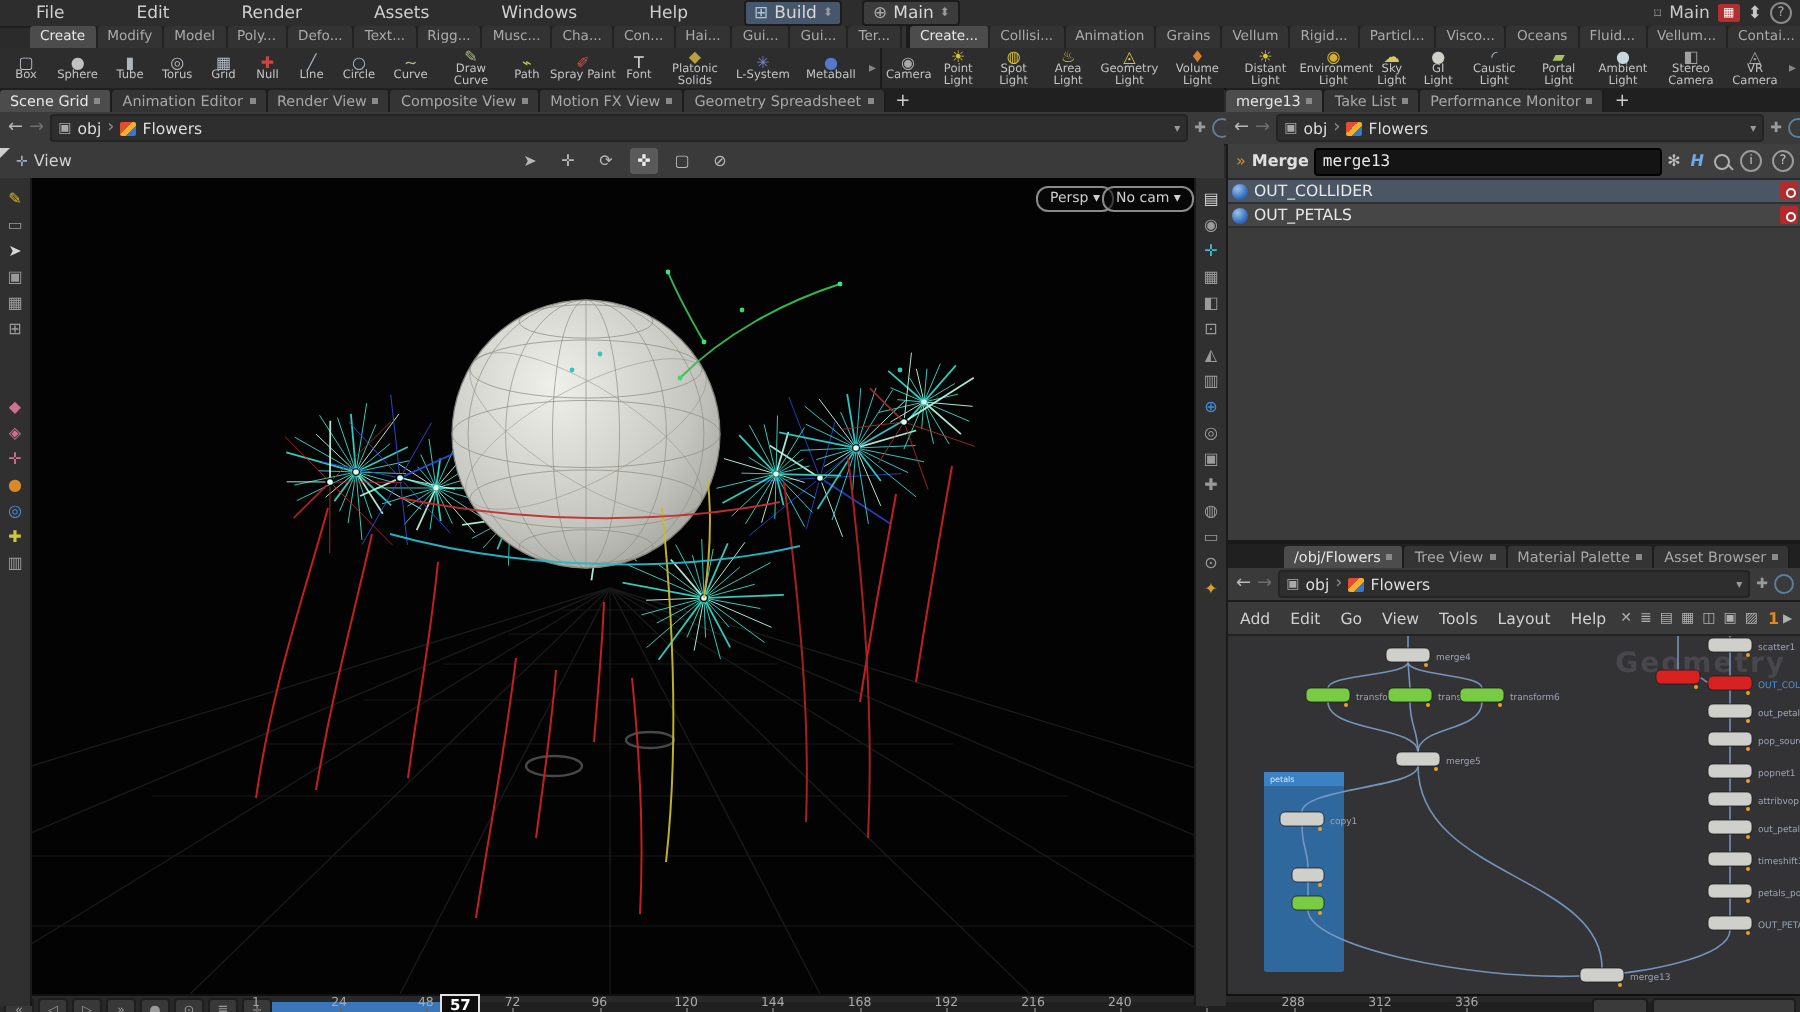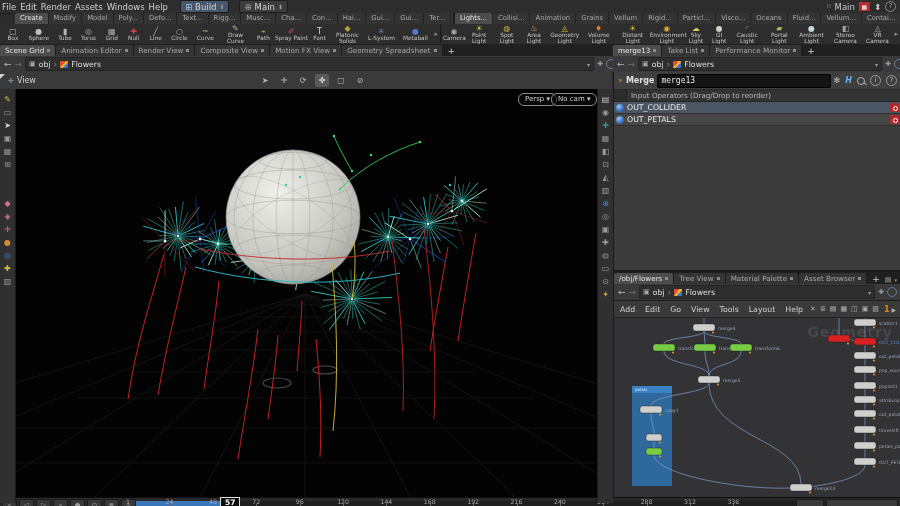--- a/index.html
+++ b/index.html
@@ -3,21 +3,21 @@
 <meta charset="utf-8">
 <style>
   html,body{margin:0;padding:0;background:#1a1a1a;}
   #app{position:relative;width:900px;height:506px;overflow:hidden;background:#2b2b2b;
        font-family:"DejaVu Sans","Liberation Sans",sans-serif;color:#c8c8c8;font-size:8px;
        -webkit-font-smoothing:antialiased;}
   .abs{position:absolute;}
   
   #menubar{left:0;top:0;width:900px;height:13px;background:#2d2d2d;border-bottom:1px solid #1e1e1e;
            display:flex;align-items:center;font-size:8.5px;}
-  .mitem{padding:0 2px;color:#cfcfcf;cursor:default;}
+  .mitem{padding:0 18px;color:#cfcfcf;cursor:default;}
   .selbox{display:flex;align-items:center;height:11px;padding:0 4px;margin-left:10px;border:1px solid #1c1c1c;
           border-radius:2px;gap:3px;color:#d6d6d6;}
   .selbox .updn{color:#9a9a9a;font-size:6px;line-height:6px;}
   #desktop-sel{background:#46566b;}
   #scene-sel{background:#3c3c3c;}
   #menubar-right{position:absolute;right:4px;top:1px;display:flex;align-items:center;gap:4px;height:11px;}
   .redbadge{width:11px;height:9px;background:#b32f2f;border-radius:1px;color:#fff;font-size:6px;
             text-align:center;line-height:9px;}
   .helpcirc{width:9px;height:9px;border:1px solid #8a8a8a;border-radius:50%;color:#aaa;font-size:6.5px;
             line-height:9px;text-align:center;}
@@ -104,21 +104,21 @@
   .irow.hi{background:#4a5664;}
   .orb{width:8px;height:8px;border-radius:50%;margin:0 3px 0 2px;
        background:radial-gradient(circle at 35% 30%,#9cc4f0,#3a70c0 60%,#1c3f7a);}
   .ilab{flex:1;font-size:7.8px;color:#e8e8e8;}
   .idel{width:9px;height:9px;background:#b32a2a;border-radius:1px;margin-right:2px;position:relative;}
   .idel::after{content:'';position:absolute;left:2.5px;top:2.5px;width:3px;height:3px;border:1px solid #fff;
                border-radius:50%;}
   #pane-split{left:613px;top:270px;width:287px;height:2px;background:#191919;}
   
   #network-pane{left:613px;top:272px;width:287px;height:225px;background:#333336;border-left:1px solid #1a1a1a;}
-  #net-tabs{height:12px;}
+  #net-tabs{height:12px;padding-left:28px;}
   #net-pathbar{height:16px;}
   #net-menu{height:16px;background:#3a3a3a;border-bottom:1px solid #222;display:flex;align-items:center;
             gap:2px;padding:0 2px;}
   .nmitem{font-size:7.8px;color:#d0d0d0;padding:0 4px;}
   .nmicon{font-size:7px;color:#b0b0b0;padding:0 1px;}
   #net-badge{color:#e08820;font-weight:bold;font-size:8px;margin-left:2px;}
   #net-badge-arr{color:#b0b0b0;font-size:6px;}
   #net-graph{position:relative;width:287px;height:181px;overflow:hidden;}
   #net-watermark{position:absolute;top:6px;right:8px;font-size:14px;font-weight:bold;color:#48484c;
                  letter-spacing:1px;z-index:0;}
@@ -183,21 +183,21 @@
         <div class="stab">Musc...</div>
         <div class="stab">Cha...</div>
         <div class="stab">Con...</div>
         <div class="stab">Hai...</div>
         <div class="stab">Gui...</div>
         <div class="stab">Gui...</div>
         <div class="stab">Ter...</div>
         <div class="stab">Sim...</div>
       </div>
     <div id="shelf-tabs-right">
-        <div class="stab on">Lights...</div>
+        <div class="stab on">Create...</div>
         <div class="stab">Collisi...</div>
         <div class="stab">Animation</div>
         <div class="stab">Grains</div>
         <div class="stab">Vellum</div>
         <div class="stab">Rigid...</div>
         <div class="stab">Particl...</div>
         <div class="stab">Visco...</div>
         <div class="stab">Oceans</div>
         <div class="stab">Fluid...</div>
         <div class="stab">Vellum...</div>
@@ -788,24 +788,20 @@
       <span id="merge-icon">»</span>
       <span id="node-type">Merge</span>
       <div id="node-name-field">merge13</div>
       <div class="hicos">
         <span class="hico">✻</span>
         <span class="hico h">H</span>
         <span class="mag"></span>
         <span class="circo">i</span>
         <span class="circo">?</span>
       </div>
-    </div>
-    <div id="inputs-header">
-      <div class="corner"></div>
-      <div class="txt">Input Operators (Drag/Drop to reorder)</div>
     </div>
     <div>
         <div class="irow hi">
           <span class="orb"></span>
           <span class="ilab">OUT_COLLIDER</span>
           <span class="idel"></span>
         </div>
         <div class="irow">
           <span class="orb"></span>
           <span class="ilab">OUT_PETALS</span>

